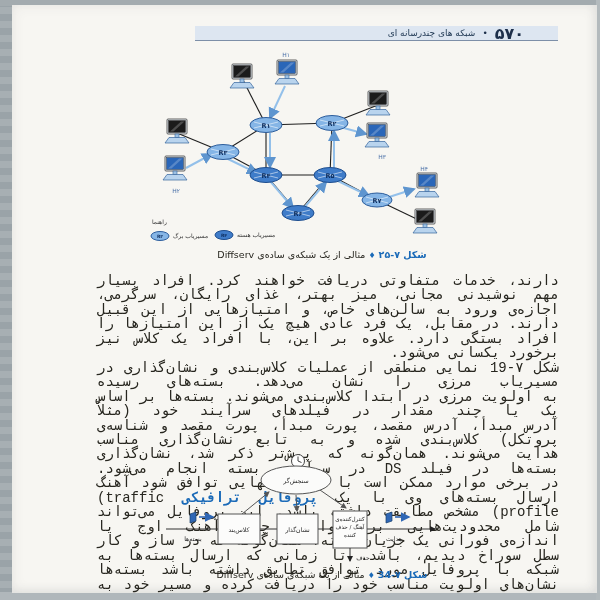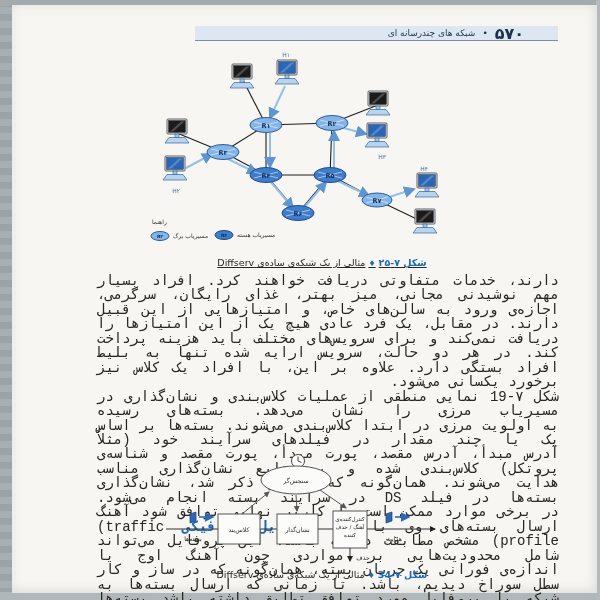--- a/index.html
+++ b/index.html
@@ -177,28 +177,27 @@
       <text class="lg-text" x="32" y="184">راهنما</text>
       <ellipse class="r-leaf" cx="40" cy="196" rx="9" ry="4.5"></ellipse>
       <text x="40" y="198" text-anchor="middle" style="font-size:4.5px;font-weight:bold;fill:#0d2d5e;">R۳</text>
       <text class="lg-text" x="53" y="198">مسیریاب برگ</text>
       <ellipse class="r-core" cx="104" cy="195" rx="9" ry="4.5"></ellipse>
       <text x="104" y="197" text-anchor="middle" style="font-size:4.5px;font-weight:bold;fill:#0d2d5e;">R۴</text>
       <text class="lg-text" x="117" y="197">مسیریاب هسته</text>
     </g>
   </svg>
 
-  <div class="caption" style="top:252px;text-decoration:underline;">
+  <div class="caption" style="top:244px;">
     <span class="cap-label">شکل ۷-۲۵</span><span class="cap-diamond">♦</span><span>مثالی از یک شبکه‌ی ساده‌ی Diffserv</span>
   </div>
 
   <div class="textblock">
     <div class="tline">دارند، خدمات متفاوتی دریافت خواهند کرد. افراد بسیار مهم نوشیدنی مجانی، میز بهتر، غذای رایگان، سرگرمی،</div>
     <div class="tline">اجازه‌ی ورود به سالن‌های خاص، و امتیازهایی از این قبیل دارند. در مقابل، یک فرد عادی هیچ یک از این امتیازها را</div>
-    <div class="tline">دریافت نمی‌کند و برای سرویس‌های مختلف باید هزینه پرداخت کند. در هر دو حالت، سرویس ارایه شده تنها به بلیط</div>
     <div class="tline tl-end">افراد بستگی دارد. علاوه بر این، با افراد یک کلاس نیز برخورد یکسانی می‌شود.</div>
     <div class="tline">شکل ۷-19 نمایی منطقی از عملیات کلاس‌بندی و نشان‌گذاری در مسیریاب مرزی را نشان می‌دهد. بسته‌های رسیده</div>
     <div class="tline">به اولویت مرزی در ابتدا کلاس‌بندی می‌شوند. بسته‌ها بر اساس یک یا چند مقدار در فیلدهای سرآیند خود (مثلاً</div>
     <div class="tline">آدرس مبدأ، آدرس مقصد، پورت مبدأ، پورت مقصد و شناسه‌ی پروتکل) کلاس‌بندی شده و به تابع نشان‌گذاری مناسب</div>
     <div class="tline">هدایت می‌شوند. همان‌گونه که پیش‌تر ذکر شد، نشان‌گذاری بسته‌ها در فیلد DS در سرآیند بسته انجام می‌شود.</div>
     <div class="tline"><span>در برخی موارد ممکن است با کاربر نهایی توافق شود آهنگ ارسال بسته‌های وی با یک </span><span class="term">پروفایل ترافیکی</span><span> ‎(traffic</span></div>
     <div class="tline">profile) مشخص مطابقت داشته باشد. این پروفایل می‌تواند شامل محدودیت‌هایی بر مواردی چون آهنگ اوج یا</div>
     <div class="tline">اندازه‌ی فورانی یک جریان بسته، همان‌گونه که در ساز و کار سطل سوراخ دیدیم، باشد. تا زمانی که ارسال بسته‌ها به</div>
     <div class="tline">شبکه با پروفایل مورد توافق تطابق داشته باشد بسته‌ها نشان‌های اولویت مناسب خود را دریافت کرده و مسیر خود به</div>
   </div>

